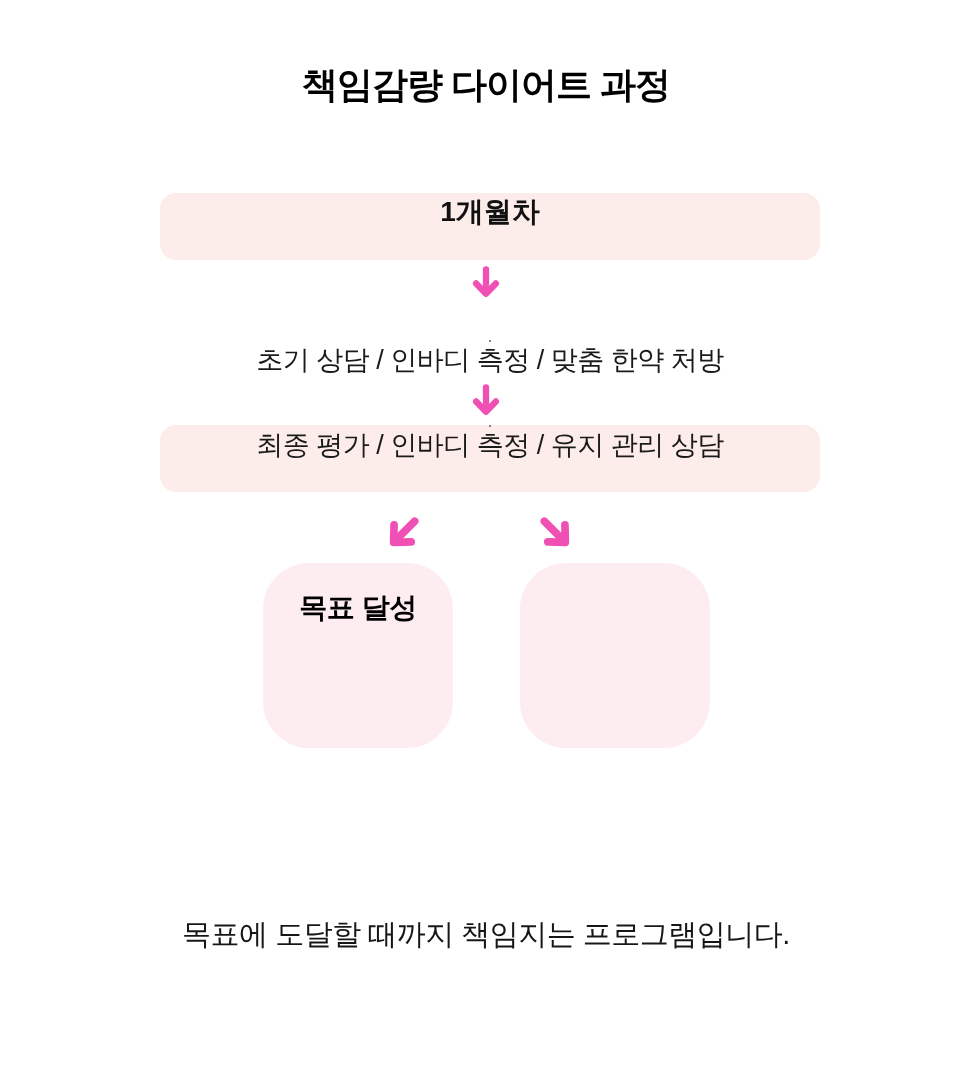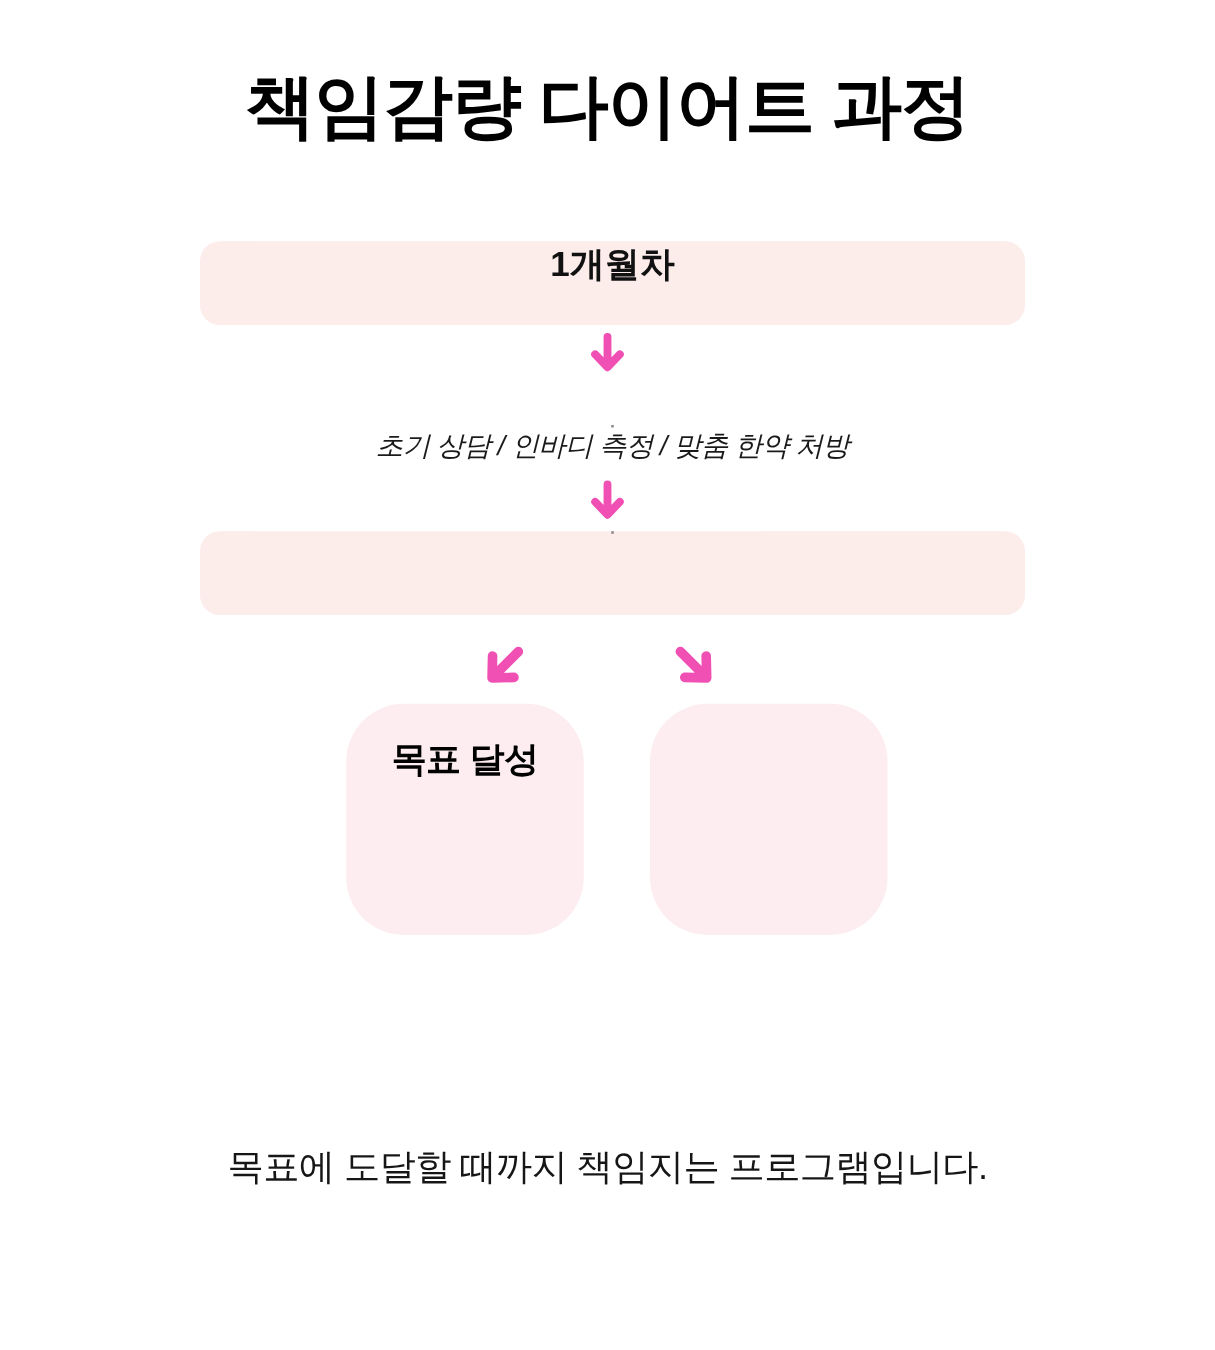--- a/index.html
+++ b/index.html
@@ -20,21 +20,21 @@
     background: #ffffff;
     overflow: hidden;
   }
 
   .page-title {
     position: absolute;
     top: 48px;
     left: 0;
     width: 100%;
     text-align: center;
-    font-size: 56px;
+    font-size: 36px;
     font-weight: 900;
     letter-spacing: -1px;
     color: #000000;
     line-height: 74px;
   }
 
   .step-row {
     position: absolute;
     left: 160px;
     width: 660px;
@@ -59,25 +59,24 @@
   }
   .step-divider {
     width: 2px;
     height: 54px;
     background: var(--divider);
     flex: 0 0 2px;
   }
   .step-desc {
     flex: 1;
     text-align: left;
-    font-size: 22px;
+    font-size: 27px;
     font-weight: 400;
     color: #1a1a1a;
     letter-spacing: -0.5px;
-    font-style: italic;
   }
 
   .arrow-down {
     position: absolute;
     width: 36px;
     height: 36px;
   }
   .arrow-down.a1 { left: 468px; top: 265px; }
   .arrow-down.a2 { left: 468px; top: 383px; }
 
@@ -100,21 +99,21 @@
 
   .outcome-card {
     position: absolute;
     top: 563px;
     width: 190px;
     height: 185px;
     background: var(--card-bg);
     border-radius: 46px;
     text-align: center;
   }
-  .outcome-card.left  { left: 277px; }
+  .outcome-card.left  { left: 263px; }
   .outcome-card.right { left: 520px; }
 
   .outcome-title {
     margin-top: 26px;
     font-size: 28px;
     font-weight: 800;
     color: #000000;
     letter-spacing: -0.5px;
   }
   .outcome-lines {
@@ -155,20 +154,21 @@
     <path d="M20 5 L20 31 M9 20.5 L20 32 L31 20.5"></path>
   </svg>
 
 
   <svg class="arrow-down a2 arrow-svg" viewBox="0 0 40 40">
     <path d="M20 5 L20 31 M9 20.5 L20 32 L31 20.5"></path>
   </svg>
 
   <div class="step-row s3">
     <div class="step-divider"></div>
+    <div class="step-desc">최종 평가 / 인바디 측정 / 유지 관리 상담</div>
   </div>
 
   <svg class="arrow-diag left arrow-svg" viewBox="0 0 40 40">
     <path d="M20 5 L20 31 M9 20.5 L20 32 L31 20.5"></path>
   </svg>
   <svg class="arrow-diag right arrow-svg" viewBox="0 0 40 40">
     <path d="M20 5 L20 31 M9 20.5 L20 32 L31 20.5"></path>
   </svg>
 
   <div class="outcome-card left">

